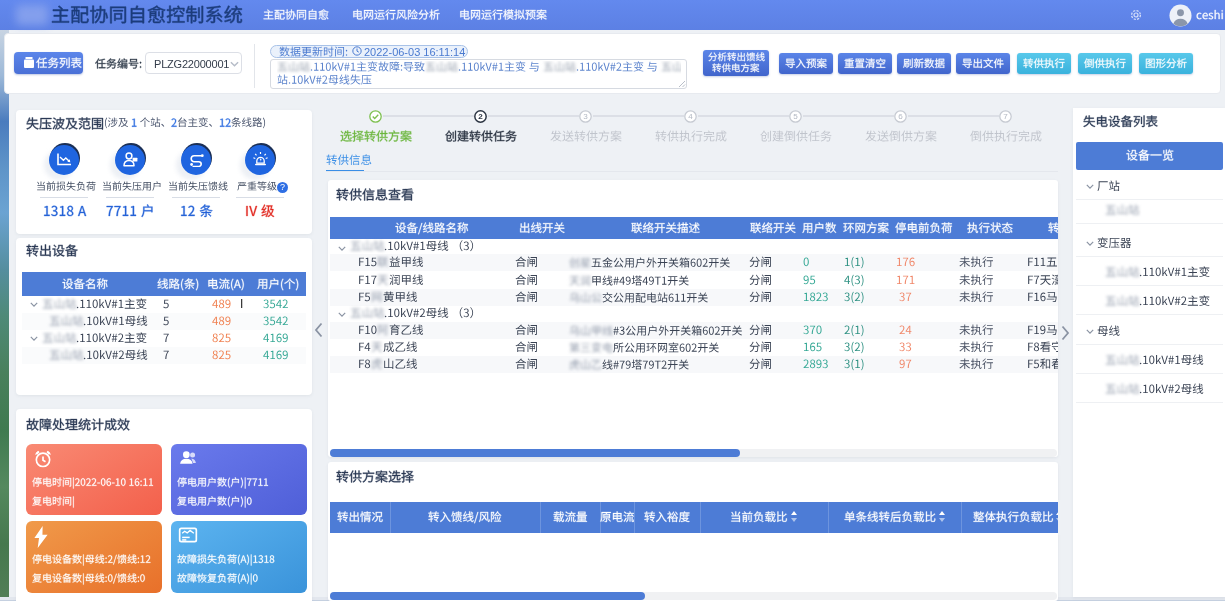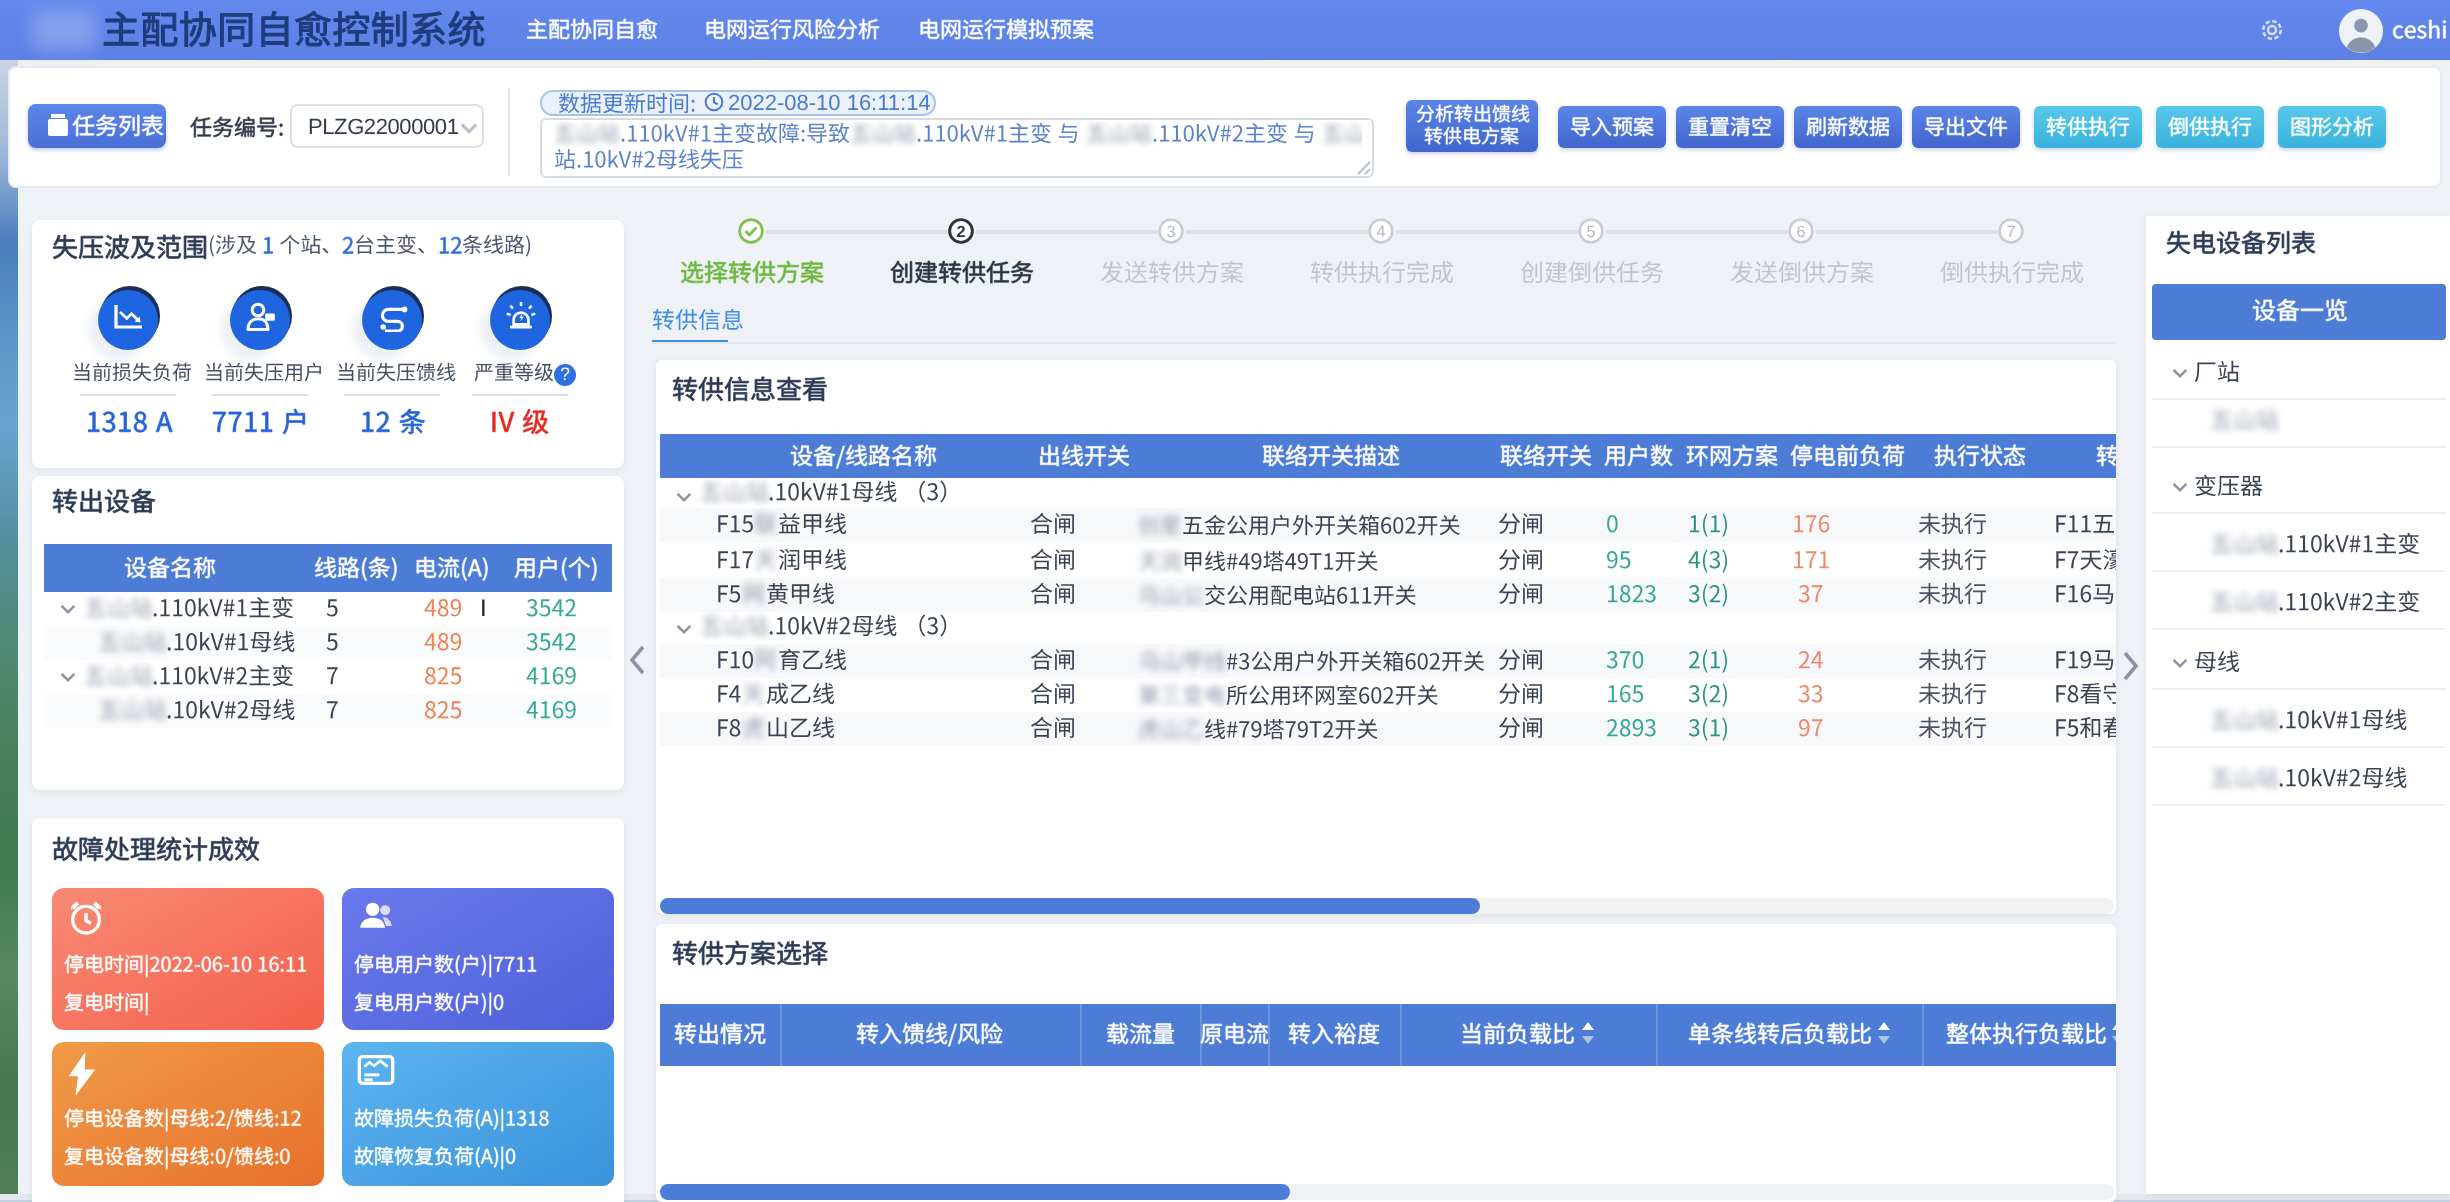--- a/index.html
+++ b/index.html
@@ -319,21 +319,21 @@
         <use href="#g25" transform="translate(33.0,9.7) scale(0.01100,-0.01100)"></use>
         <use href="#g26" transform="translate(44.0,9.7) scale(0.01100,-0.01100)"></use>
         <use href="#g27" transform="translate(55.0,9.7) scale(0.01100,-0.01100)"></use>
         <use href="#g21" transform="translate(66.0,9.7) scale(0.01100,-0.01100)"></use>
       </g>
     </svg></div>
 <svg class="abs" width="10" height="10" viewBox="0 0 12 12" style="left:352px;top:46px">
     <circle cx="6" cy="6" r="5" fill="none" stroke="#4a7ad0" stroke-width="1.2"></circle>
     <path d="M6 3v3.2l2.2 1.2" stroke="#4a7ad0" stroke-width="1.2" fill="none"></path>
   </svg>
-<div class="abs lat" style="left:364px;top:46px;font-size:11px;color:#4a7ad0">2022-08-10 16:11:14</div>
+<div class="abs lat" style="left:364px;top:46px;font-size:11px;color:#4a7ad0">2022-06-03 16:11:14</div>
 <div class="abs" style="left:270px;top:59px;width:417px;height:30px;background:#fff;border:1px solid #d6dae1;border-radius:3px"></div>
 <div class="abs" style="left:277px;top:61px;width:404px;line-height:13px;white-space:nowrap;overflow:hidden"><svg class="t" width="33" height="13" style="vertical-align:top;overflow:visible;filter:blur(1.5px)">
       <g fill="#8f99a8">
         <use href="#g28" transform="translate(0.0,9.7) scale(0.01100,-0.01100)"></use>
         <use href="#g29" transform="translate(11.0,9.7) scale(0.01100,-0.01100)"></use>
         <use href="#g2a" transform="translate(22.0,9.7) scale(0.01100,-0.01100)"></use>
       </g>
     </svg><svg class="t" width="115" height="13" style="vertical-align:top;overflow:visible">
       <g fill="#5a82cc">
         <use href="#g2b" transform="translate(0.0,9.7) scale(0.01100,-0.01100)"></use>

